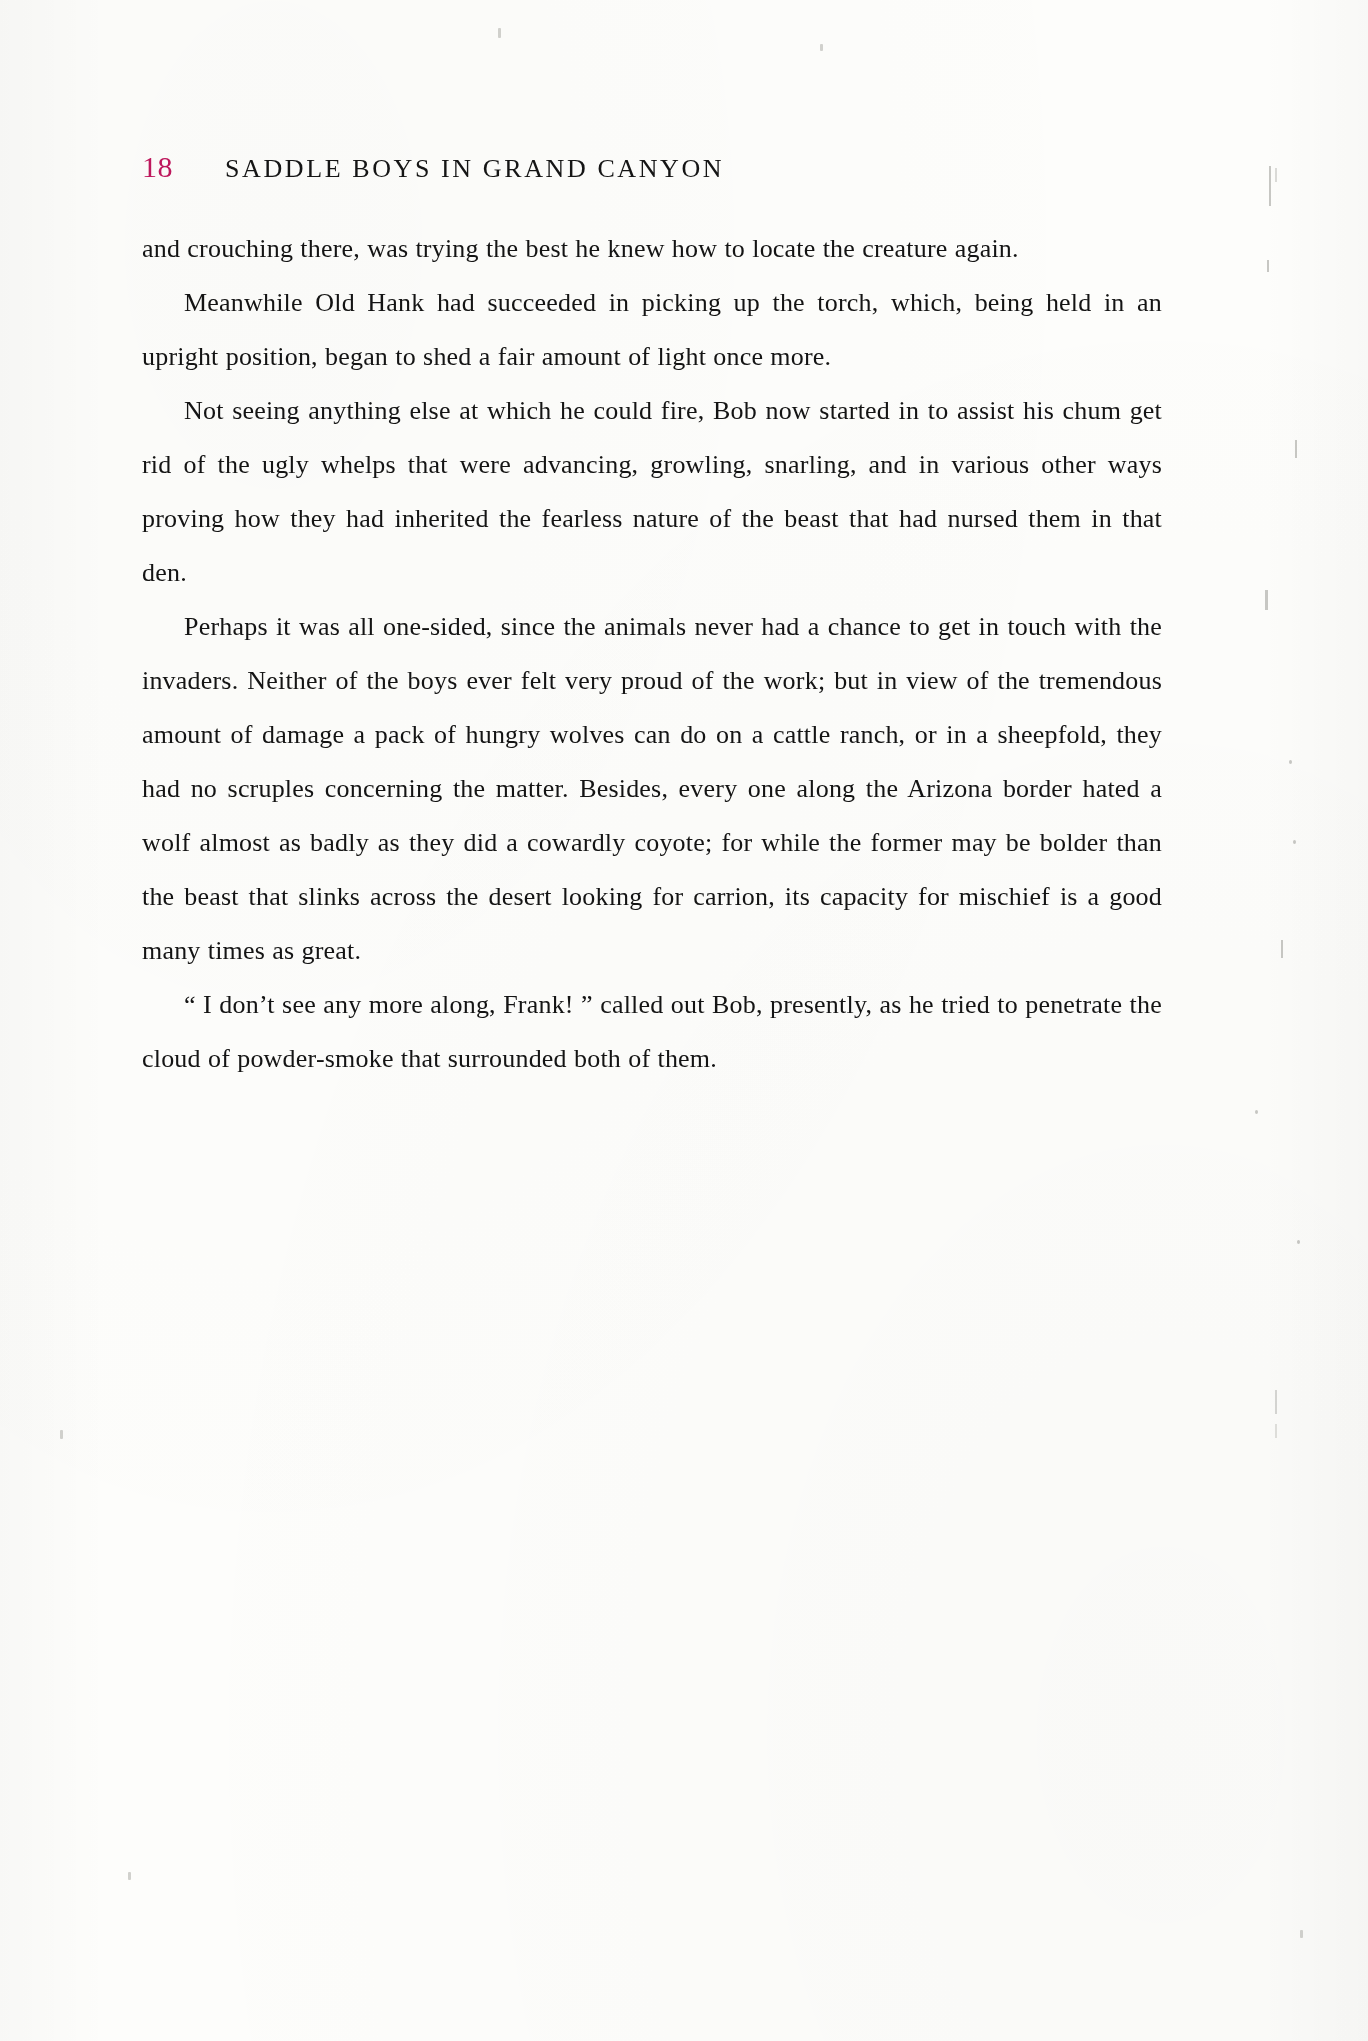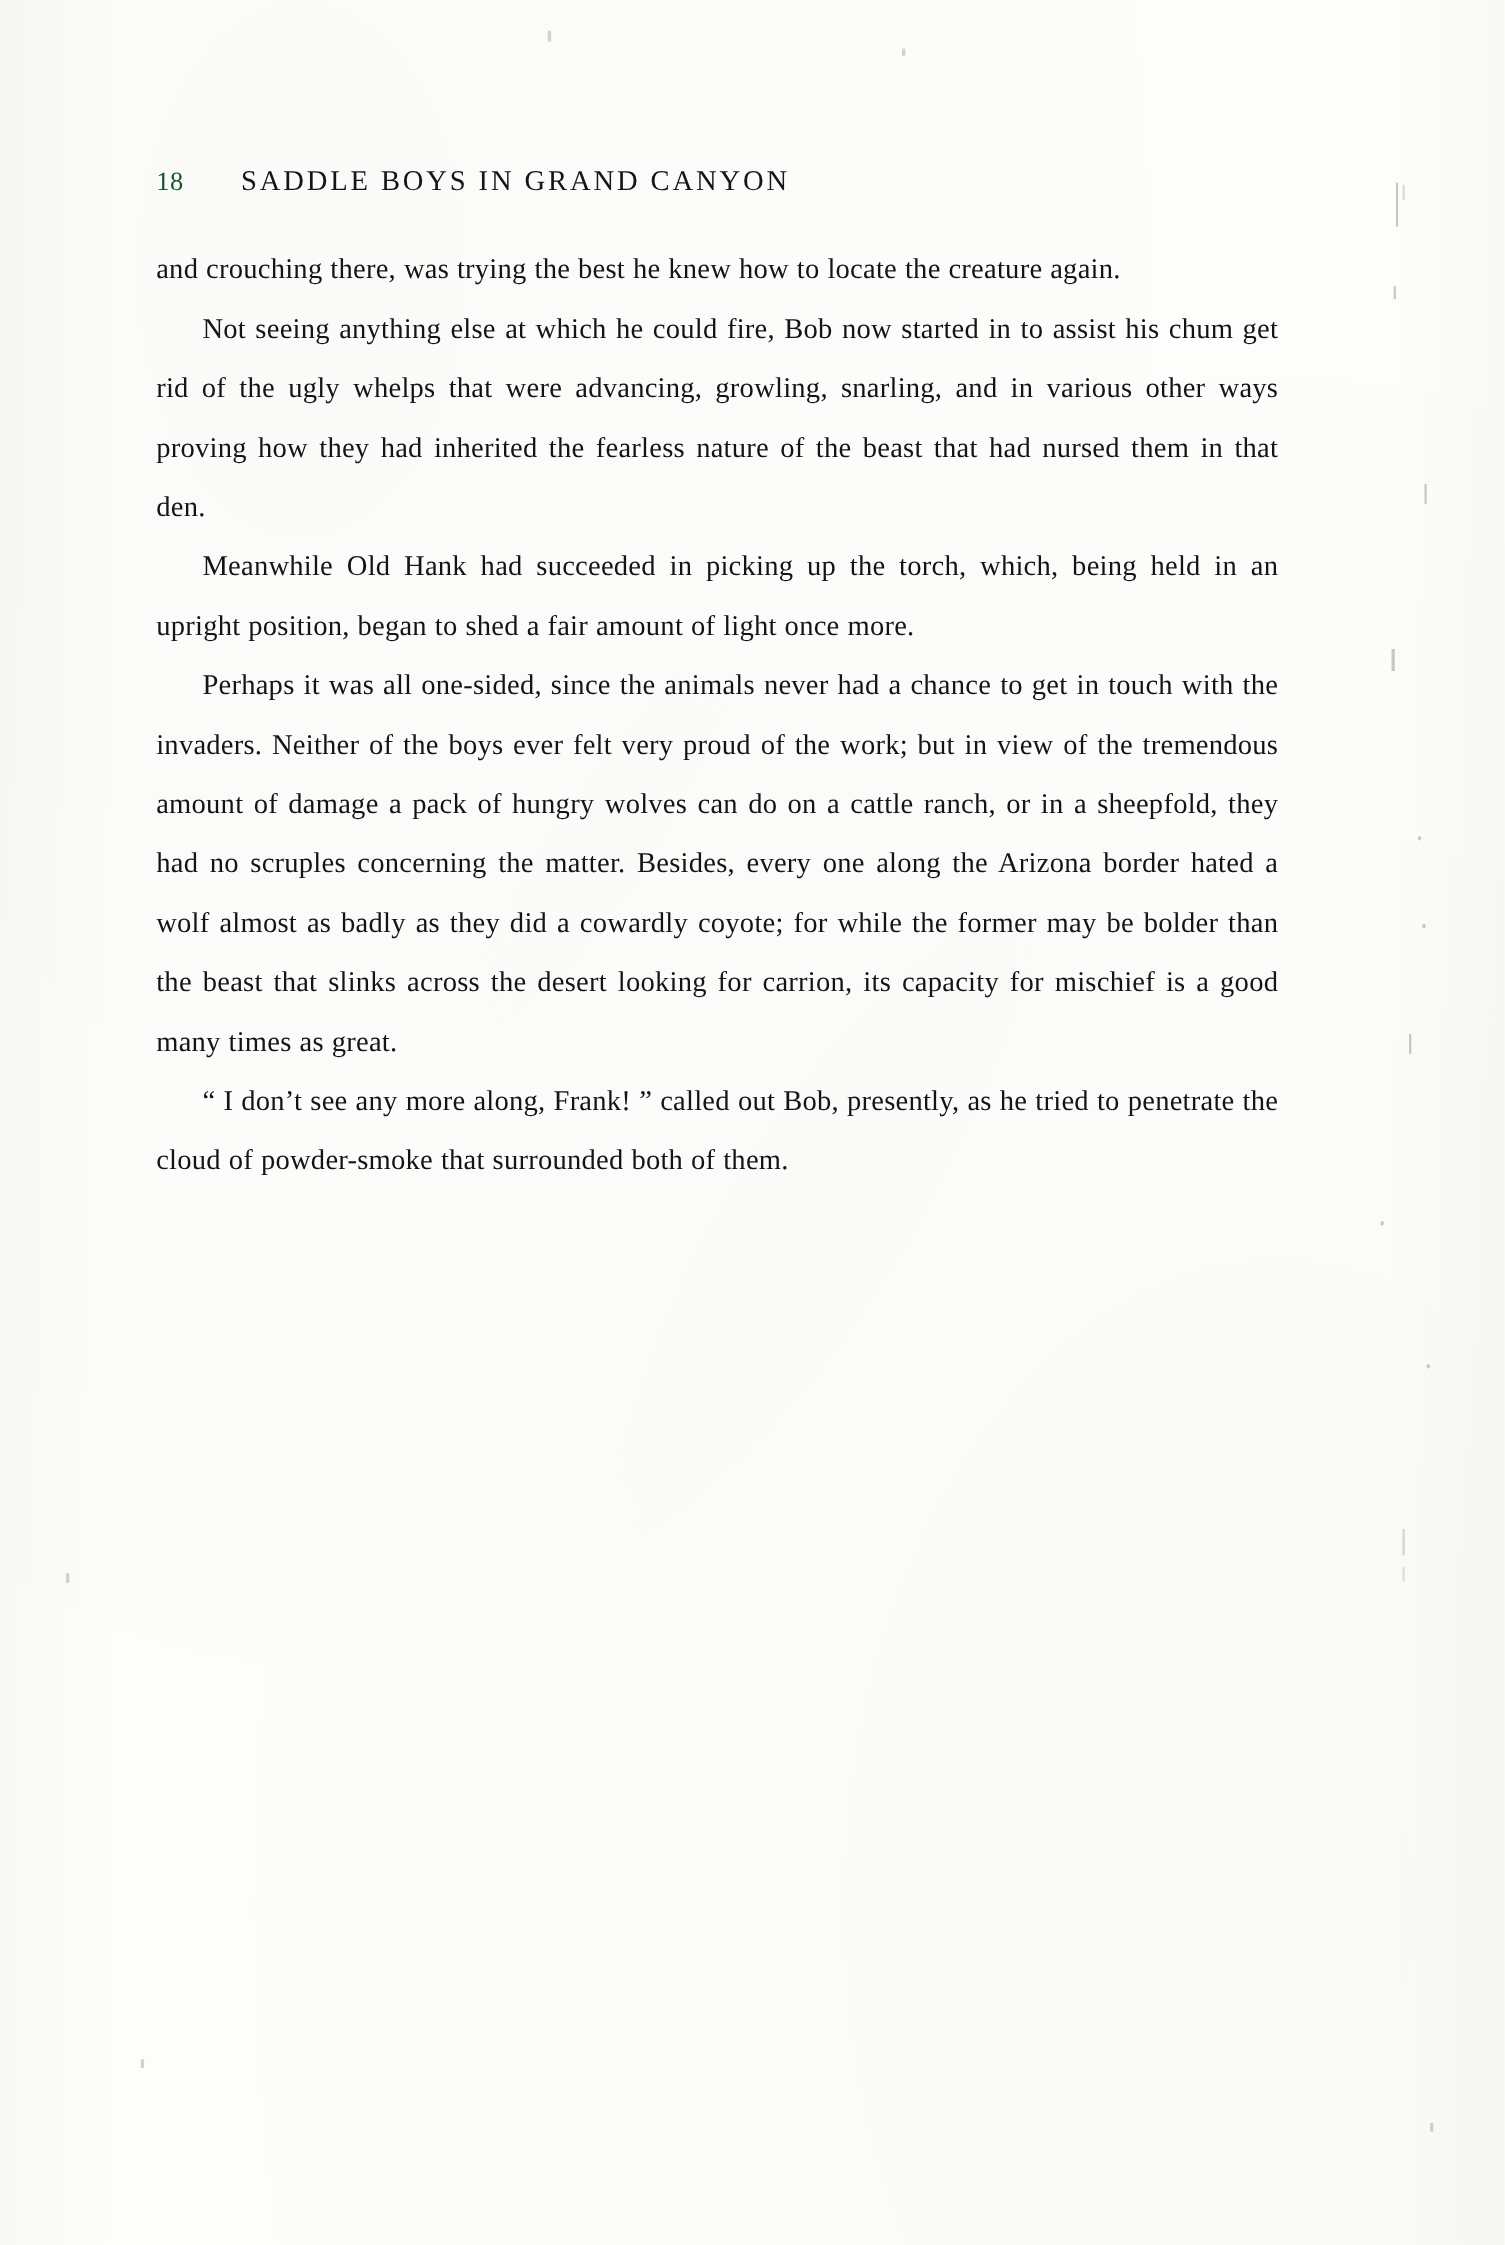--- a/index.html
+++ b/index.html
@@ -39,25 +39,25 @@
     top: 150px;
     width: 1020px;
   }
   .header-line {
     display: flex;
     align-items: baseline;
     margin: 0 0 38px 0;
     letter-spacing: 0.5px;
   }
   .folio {
-    font-size: 24px;
+    font-size: 30px;
     font-family: "Liberation Serif", serif;
     letter-spacing: 0.5px;
     margin-right: 52px;
-    color: #14532d;
+    color: #be185d;
   }
   .running-head {
     font-size: 26px;
     letter-spacing: 2.6px;
     color: #151515;
     white-space: nowrap;
   }
   p.para {
     margin: 0;
     font-size: 26px;
@@ -119,22 +119,22 @@
   <div class="paper-tint"></div>
 
   <div class="text-block">
 
     <div class="header-line">
       <span class="folio">18</span>
       <span class="running-head">SADDLE BOYS IN GRAND CANYON</span>
     </div>
 
     <p class="para first">and crouching there, was trying the best he knew how to locate the creature again.</p>
+    <p class="para indent">Meanwhile Old Hank had succeeded in picking up the torch, which, being held in an upright position, began to shed a fair amount of light once more.</p>
     <p class="para indent">Not seeing anything else at which he could fire, Bob now started in to assist his chum get rid of the ugly whelps that were advancing, growling, snarling, and in various other ways proving how they had inherited the fearless nature of the beast that had nursed them in that den.</p>
-    <p class="para indent">Meanwhile Old Hank had succeeded in picking up the torch, which, being held in an upright position, began to shed a fair amount of light once more.</p>
     <p class="para indent">Perhaps it was all one-sided, since the animals never had a chance to get in touch with the invaders.  Neither of the boys ever felt very proud of the work; but in view of the tremendous amount of damage a pack of hungry wolves can do on a cattle ranch, or in a sheepfold, they had no scruples concerning the matter.  Besides, every one along the Arizona border hated a wolf almost as badly as they did a cowardly coyote; for while the former may be bolder than the beast that slinks across the desert looking for carrion, its capacity for mischief is a good many times as great.</p>
     <p class="para indent">“ I don’t see any more along, Frank! ” called out Bob, presently, as he tried to penetrate the cloud of powder-smoke that surrounded both of them.</p>
 
   </div>
 
   <div class="margin-marks">
     <div class="mark m1"></div>
     <div class="mark m2"></div>
     <div class="mark m3"></div>
     <div class="mark m4"></div>

